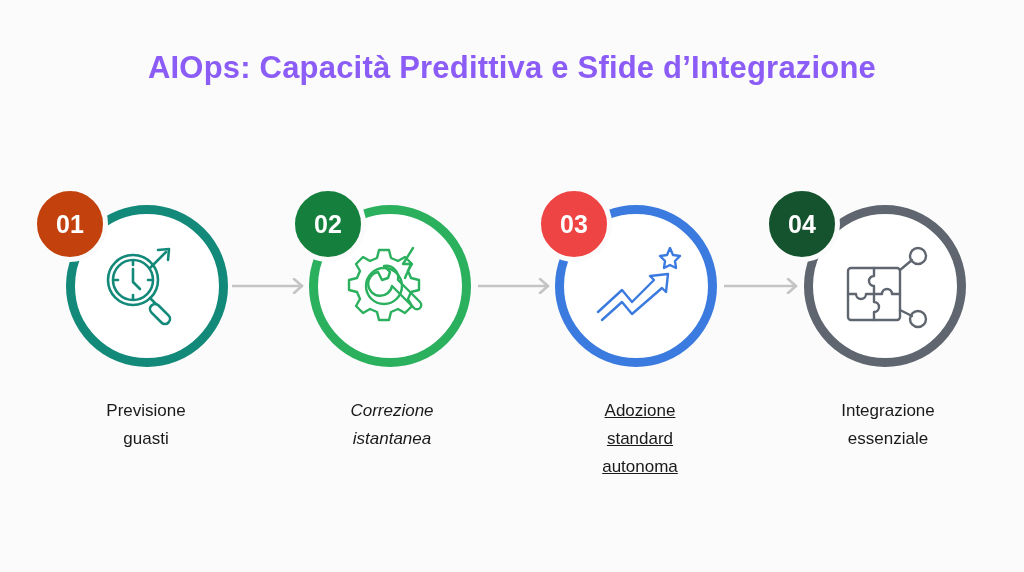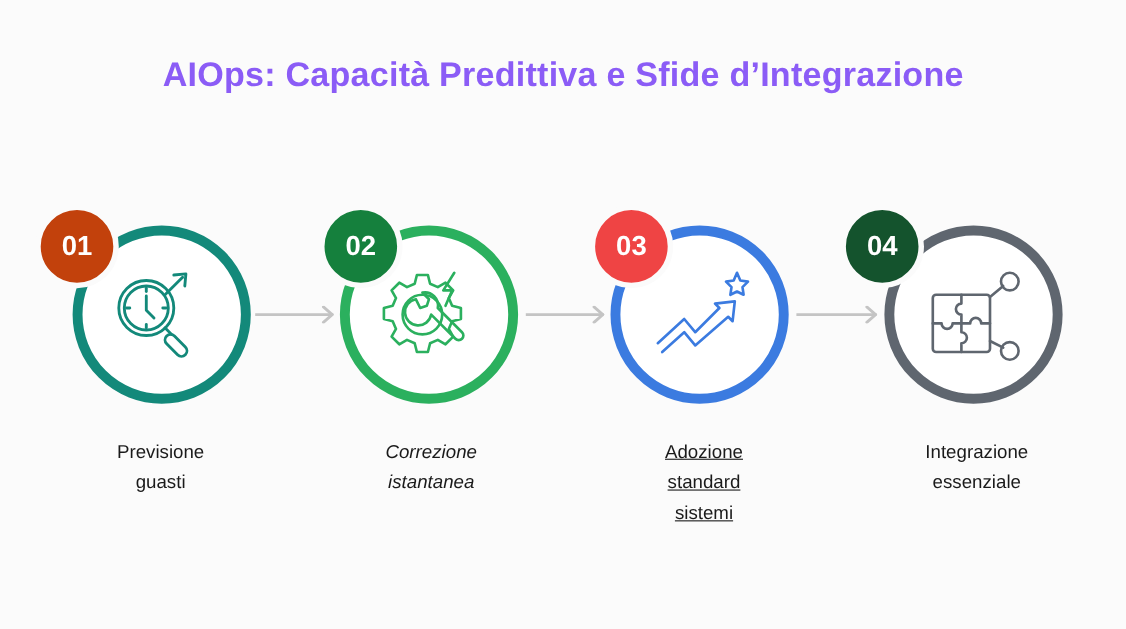--- a/index.html
+++ b/index.html
@@ -86,21 +86,21 @@
 <div>
   <div class="ring" style="left:555px;top:205px;border-color:#3b7be0;"></div>
   <div class="badge" style="left:536px;top:186px;background:#ef4444;">03</div>
   <svg class="icon" style="left:590px;top:240px" width="95" height="95" viewBox="0 0 95 95" fill="none" stroke="#3b7be0" stroke-width="2.4" stroke-linecap="round" stroke-linejoin="round">
     <polyline points="8,72 32,50 42,62 64,40 60,36 78,34 76,52 72,48 42,74 32,62 12,80"></polyline>
     <path d="M80 8 l3 7 l7 1 l-5 5 l1 7 l-6 -3 l-6 3 l1 -7 l-5 -5 l7 -1 z"></path>
   </svg>
   <div class="label" style="left:540px;top:397px;text-decoration:underline;">
     <div>Adozione</div>
     <div>standard</div>
-    <div>sistemi</div>
+    <div>autonoma</div>
   </div>
 </div>
 
 <svg class="arrow" style="left:724px" width="76" height="16" viewBox="0 0 76 16" fill="none" stroke="#c4c4c4" stroke-width="2.6" stroke-linecap="round" stroke-linejoin="round">
   <line x1="0" y1="8" x2="72" y2="8"></line>
     <polyline points="64,1 72,8 64,15"></polyline>
 </svg>
 
 <div>
   <div class="ring" style="left:804px;top:205px;border-color:#5f666f;"></div>

